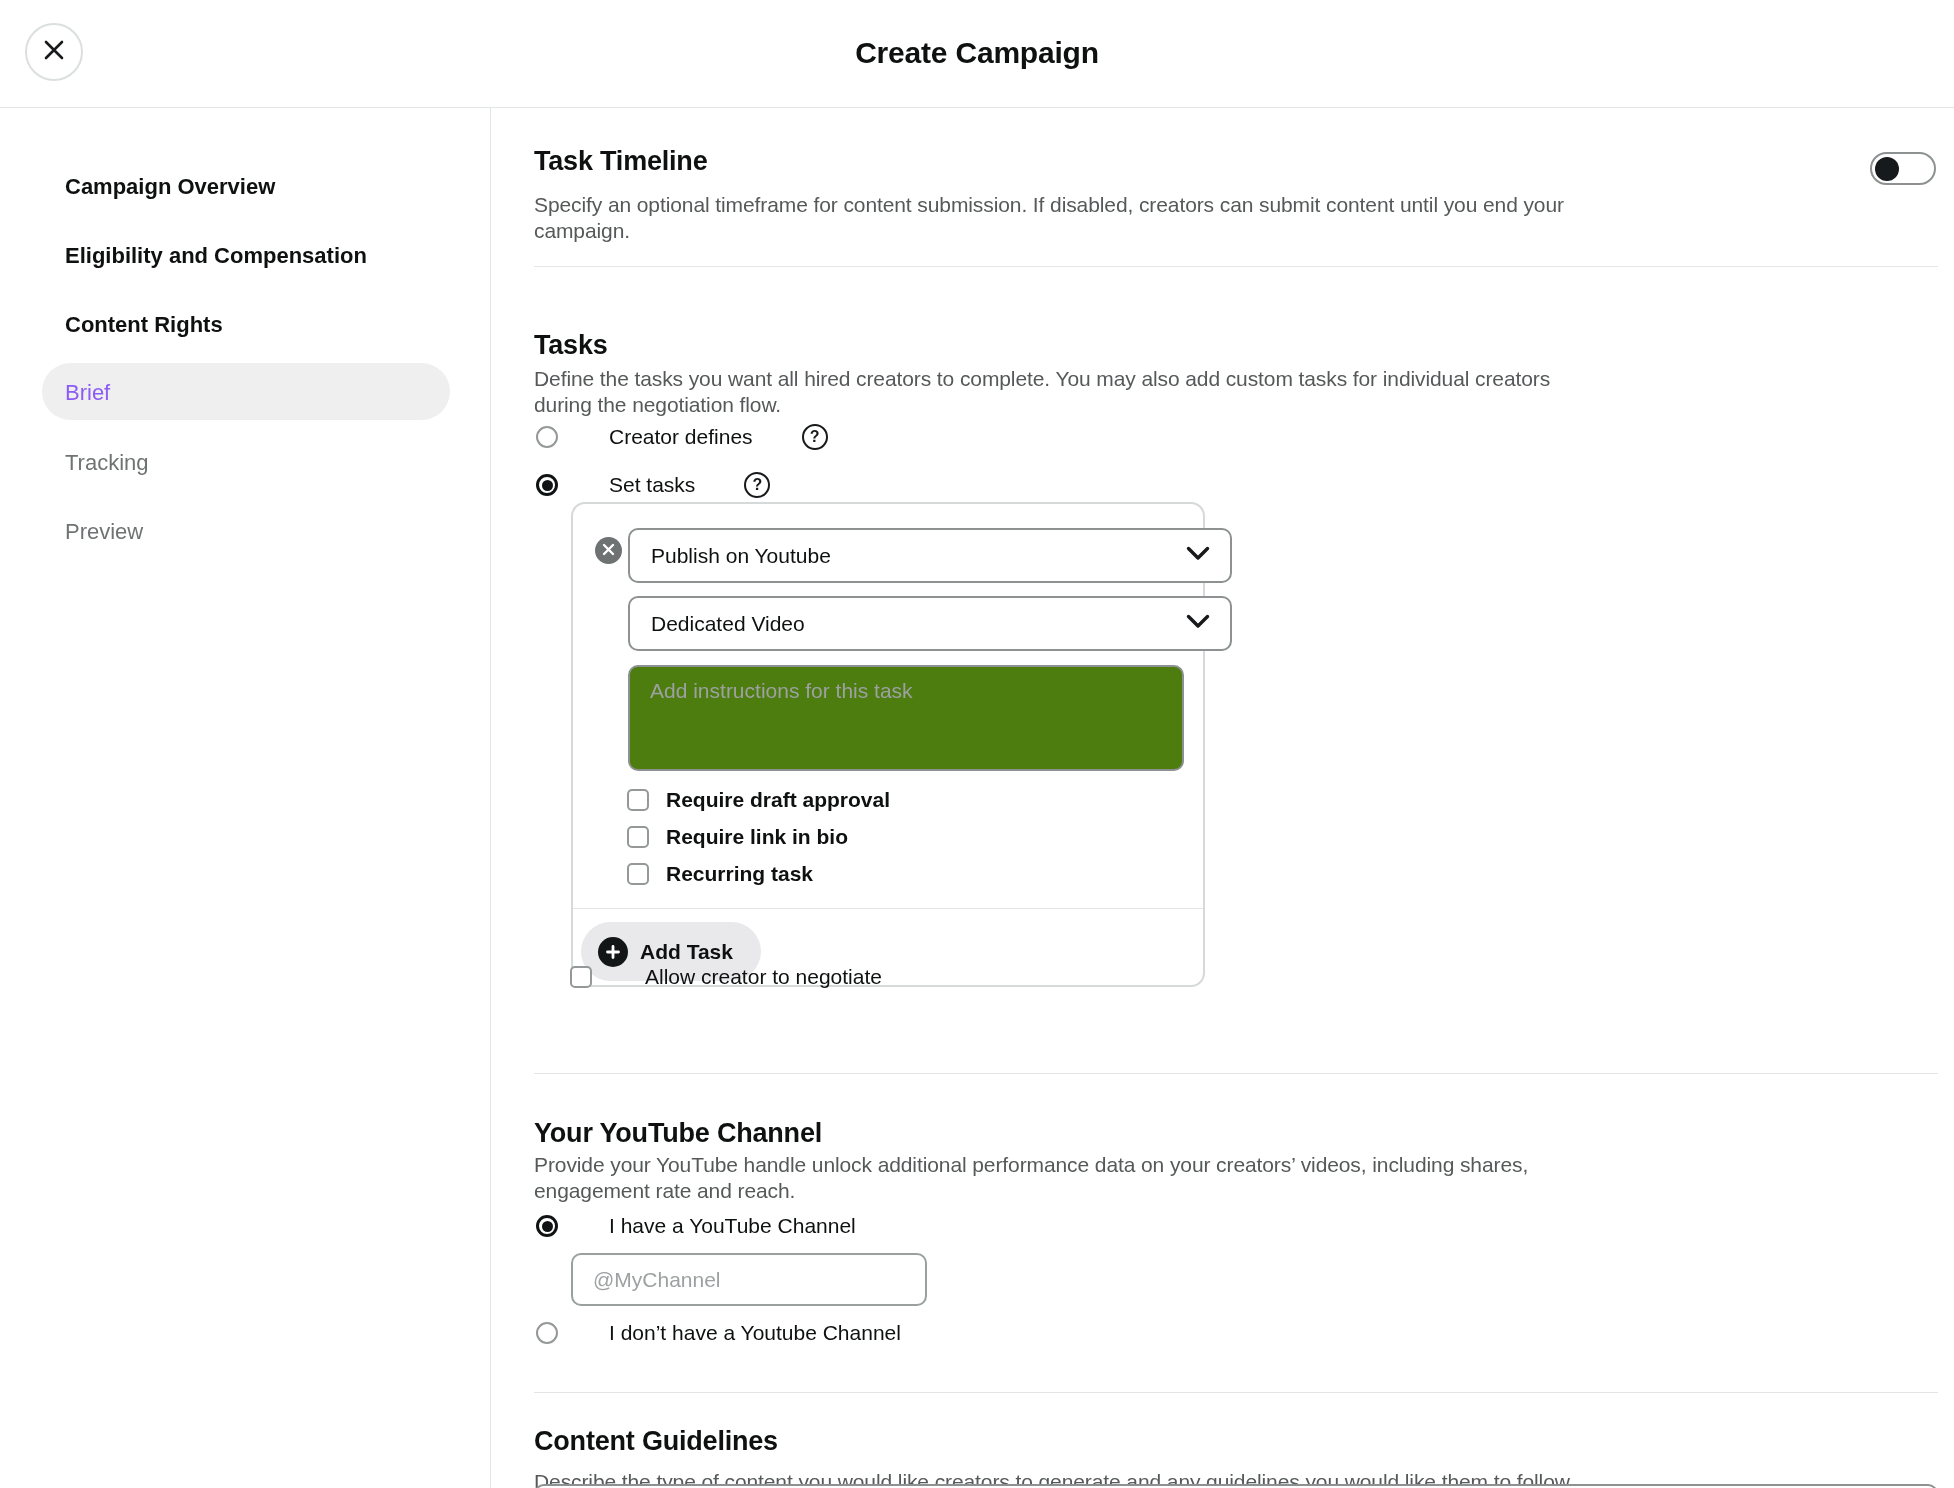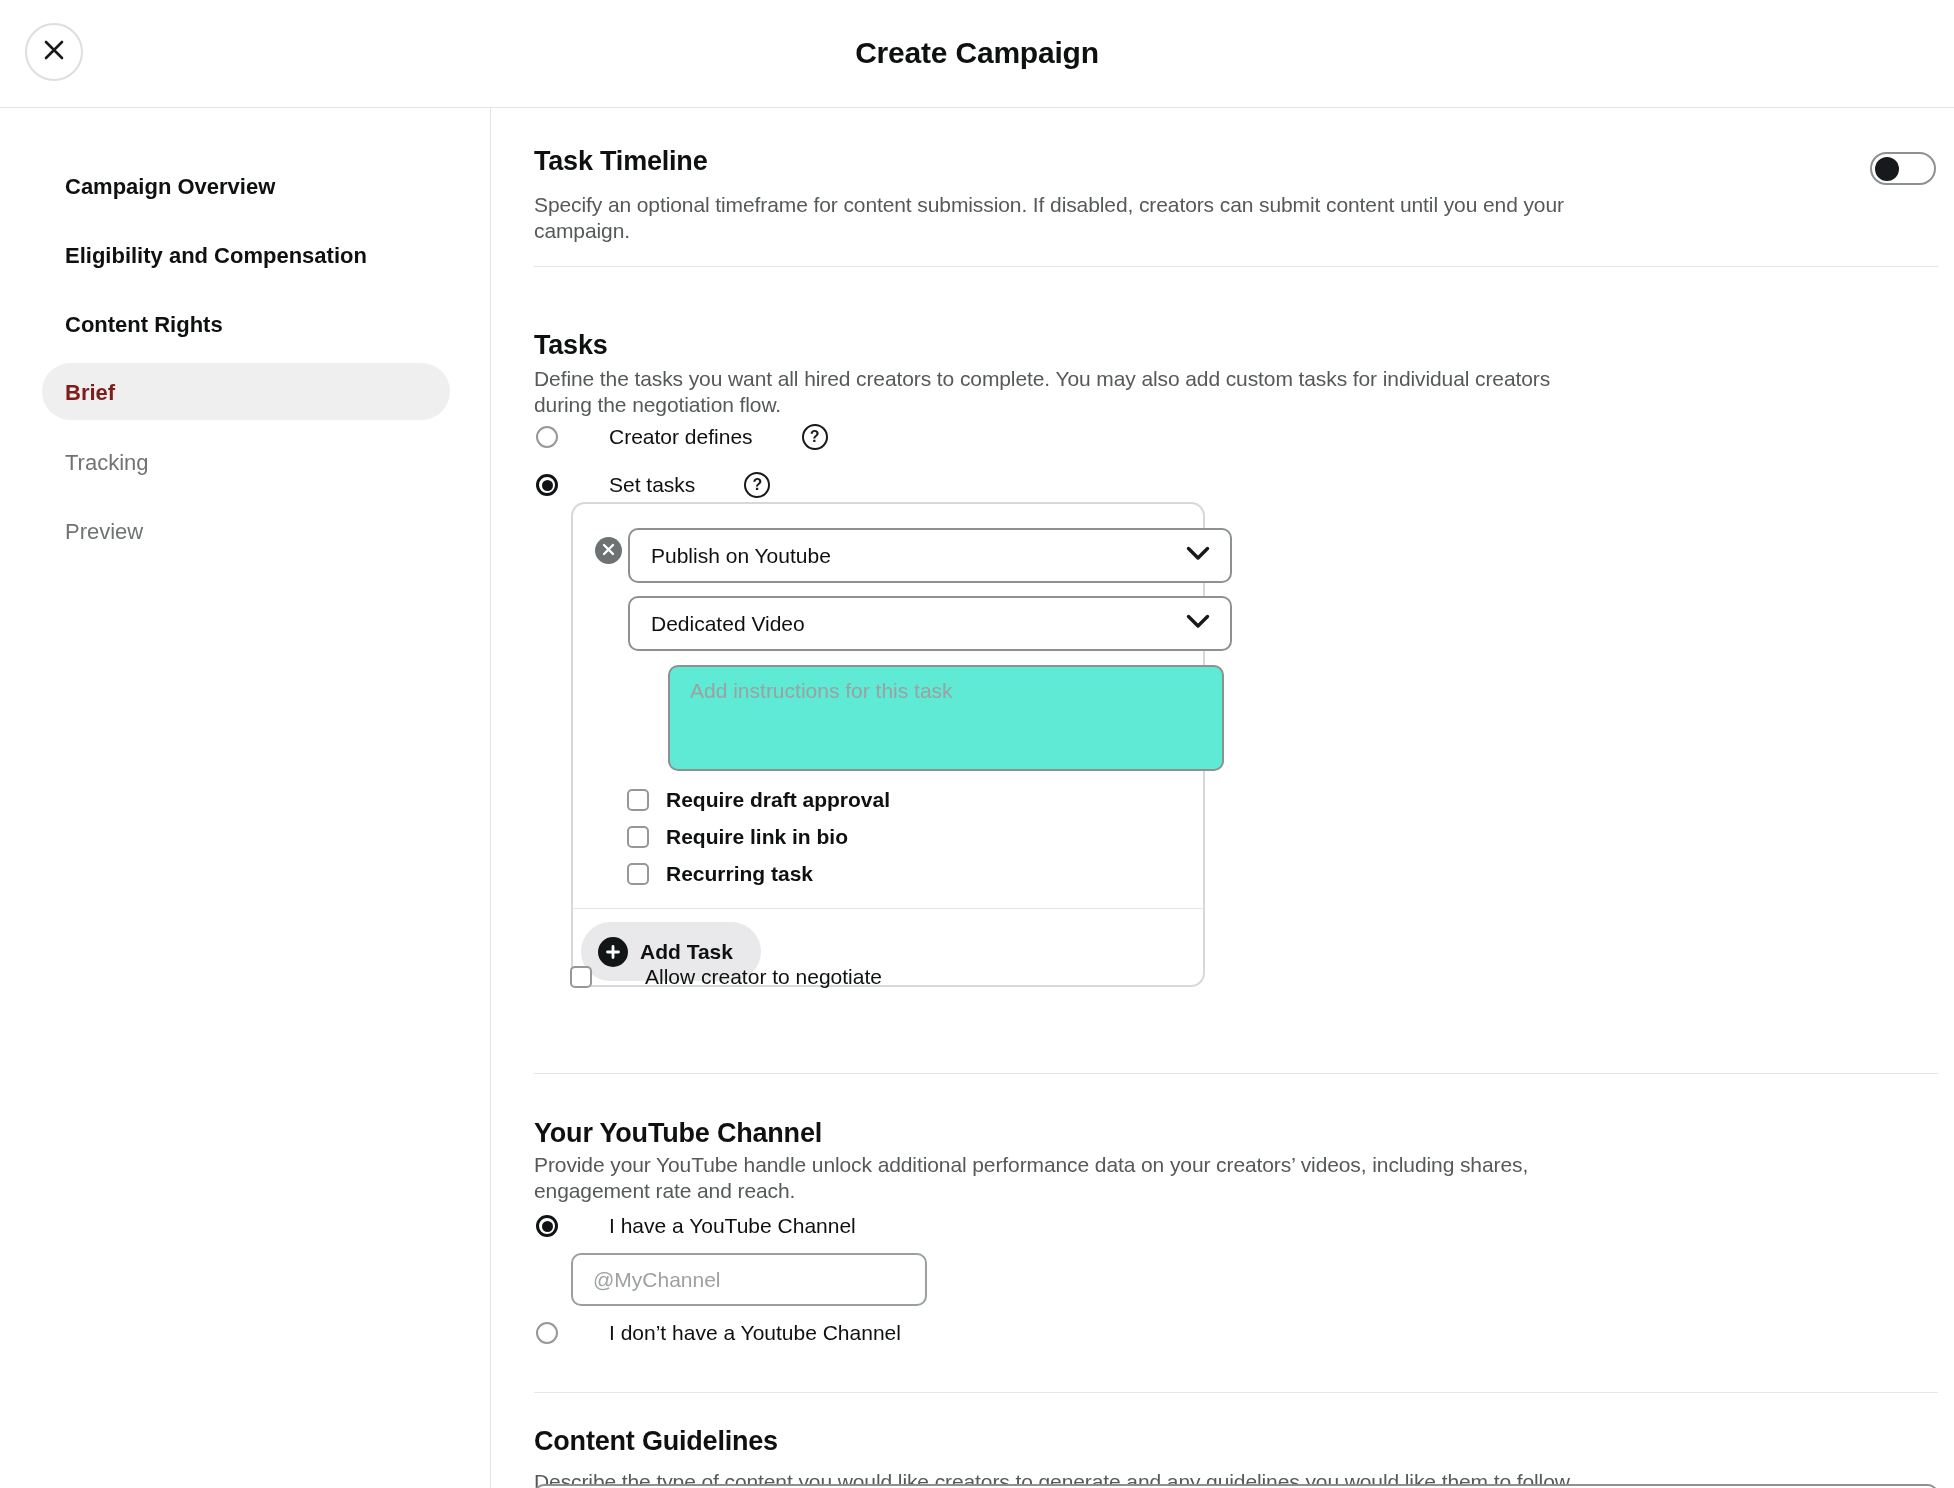--- a/index.html
+++ b/index.html
@@ -12,21 +12,21 @@
     border-radius:50%; background:#fff; display:flex; align-items:center; justify-content:center; cursor:pointer; }
   .page-title { position:absolute; left:0; top:36px; width:100%; text-align:center;
     font-size:30px; font-weight:700; letter-spacing:-0.2px; }
   .header-hr { position:absolute; left:0; top:107px; width:100%; height:1px; background:#e3e6e6; }
   .side-hr { position:absolute; left:490px; top:108px; width:1px; height:1380px; background:#e3e6e6; }
 
   
   #sidebar { position:absolute; left:0; top:108px; width:490px; height:1380px; }
   .nav-item { position:absolute; left:65px; height:30px; line-height:30px; font-size:22px; cursor:pointer; white-space:nowrap; }
   .nav-done   { color:#0f1111; font-weight:600; }
-  .nav-active { color:#7f1d1d; font-weight:700; }
+  .nav-active { color:#8b5cf6; font-weight:400; }
   .nav-next   { color:#6f7373; font-weight:400; }
   .nav-pill { position:absolute; left:42px; top:255px; width:408px; height:57px; border-radius:28.5px; background:#efefef; }
 
   
   #main { position:absolute; left:534px; top:108px; width:1404px; height:1380px; }
   .sec-title { position:absolute; font-size:27px; font-weight:700; letter-spacing:-0.2px; }
   .sec-desc  { position:absolute; font-size:21px; line-height:26px; color:#565959; width:1070px; letter-spacing:-0.1px; }
   .hr { position:absolute; left:0; width:1404px; height:1px; background:#e3e6e6; }
 
   
@@ -46,21 +46,21 @@
   .checkbox { width:22px; height:22px; border:2px solid #949898; border-radius:5px; background:#fff; flex:none; }
 
   
   .card { position:absolute; left:37px; top:394px; width:634px; height:485px; border:2px solid #d5d9d9; border-radius:14px; background:#fff; }
   .remove-btn { position:absolute; left:22px; top:33px; width:27px; height:27px; border-radius:50%; background:#6e7272;
     display:flex; align-items:center; justify-content:center; cursor:pointer; }
   .dropdown { position:absolute; left:55px; width:604px; height:55px; border:2px solid #8d9191; border-radius:10px; background:#fff;
     display:flex; align-items:center; justify-content:space-between; padding:0 20px 0 21px; cursor:pointer; }
   .dropdown .val { font-size:21px; color:#0f1111; }
   .task-textarea { position:absolute; left:55px; top:161px; width:556px; height:106px; border:2px solid #8d9191; border-radius:10px;
-    padding:12px 20px; font-family:"Liberation Sans", sans-serif; font-size:21px; color:#0f1111; resize:none; outline:none; background:#5eead4;margin-left:40px; }
+    padding:12px 20px; font-family:"Liberation Sans", sans-serif; font-size:21px; color:#0f1111; resize:none; outline:none; background:#4d7c0f; }
   .task-textarea::placeholder { color:#9da1a1; }
   .card-row { position:absolute; left:54px; height:26px; display:flex; align-items:center; cursor:pointer; }
   .card-row .choice-label { margin-left:17px;font-weight:bold; }
   .card-hr { position:absolute; left:0; top:404px; width:100%; height:1px; background:#e3e6e6; }
   .add-task { position:absolute; left:8px; top:418px; height:59px; border-radius:29.5px; background:#e9e9eb; border:none;
     display:inline-flex; align-items:center; padding:0 28px 0 17px; cursor:pointer; }
   .plus-circle { width:30px; height:30px; border-radius:50%; background:#131617; display:flex; align-items:center; justify-content:center; flex:none; }
   .add-task .lbl { margin-left:12px; font-size:21px; font-weight:700; color:#0f1111; font-family:"Liberation Sans", sans-serif;text-align:right; }
 
   

